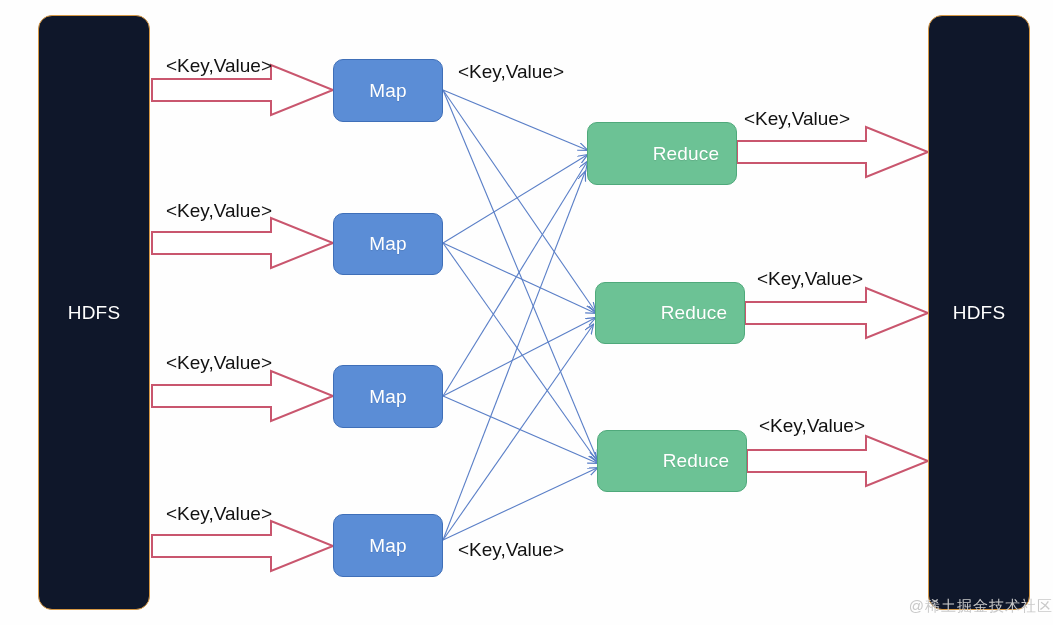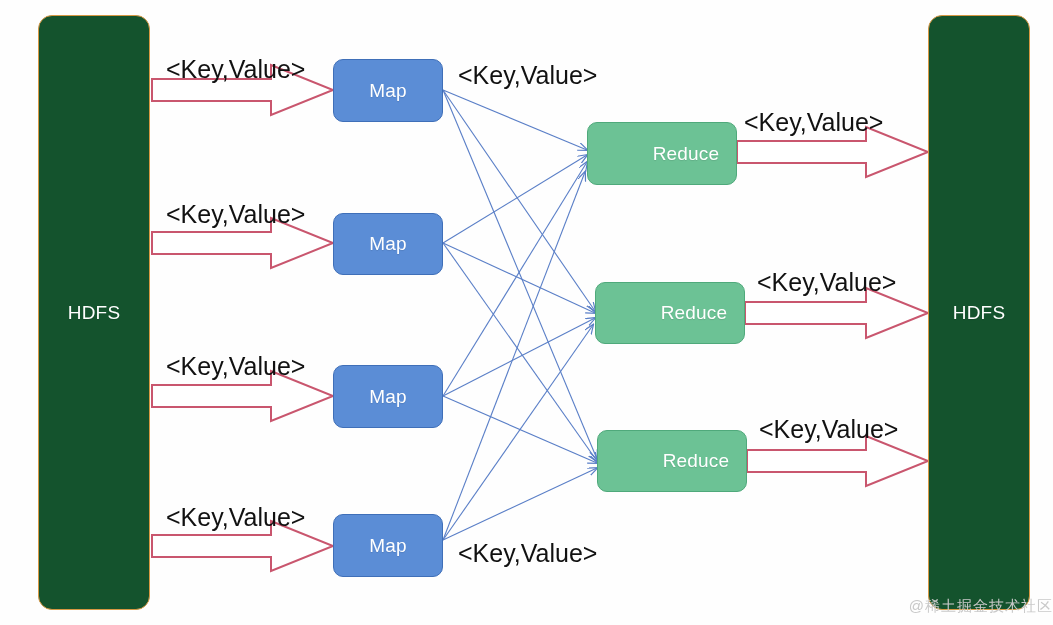--- a/index.html
+++ b/index.html
@@ -20,42 +20,42 @@
     position:absolute;
     display:flex;
     align-items:center;
     justify-content:center;
     color:#ffffff;
     letter-spacing:0.2px;
     text-shadow:0 1px 1px rgba(0,0,0,0.10);
     user-select:none;
   }
   .hdfs {
-    background:#14532d;
+    background:#0f172a;
     border:1px solid #D79843;
     border-radius:14px;
     font-size:19px;
   }
   .map {
     background:#5B8DD6;
     border:1px solid #3F6FB8;
     border-radius:10px;
     font-size:19px;
   }
   .reduce {
     background:#6CC295;
     border:1px solid #4FA97B;
     border-radius:10px;
     font-size:19px;
     padding-left:48px;
   }
 
   .kv-label {
     position:absolute;
-    font-size:25px;
+    font-size:19px;
     color:#111111;
     white-space:nowrap;
     user-select:none;
   }
 
   .watermark {
     position:absolute;
     right:0;
     bottom:9px;
     font-size:15px;

